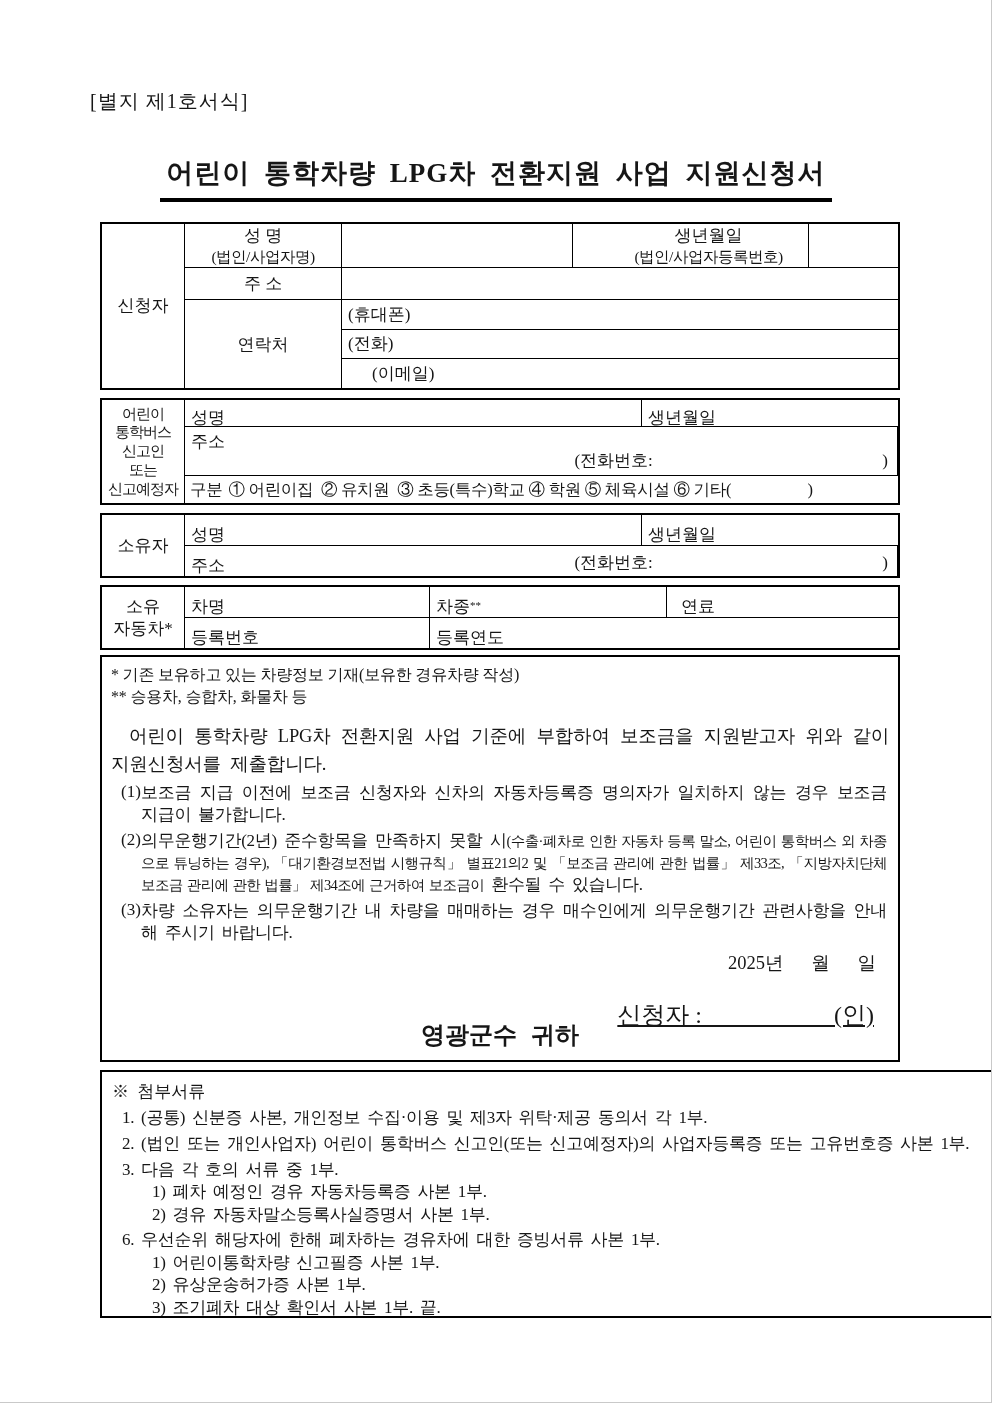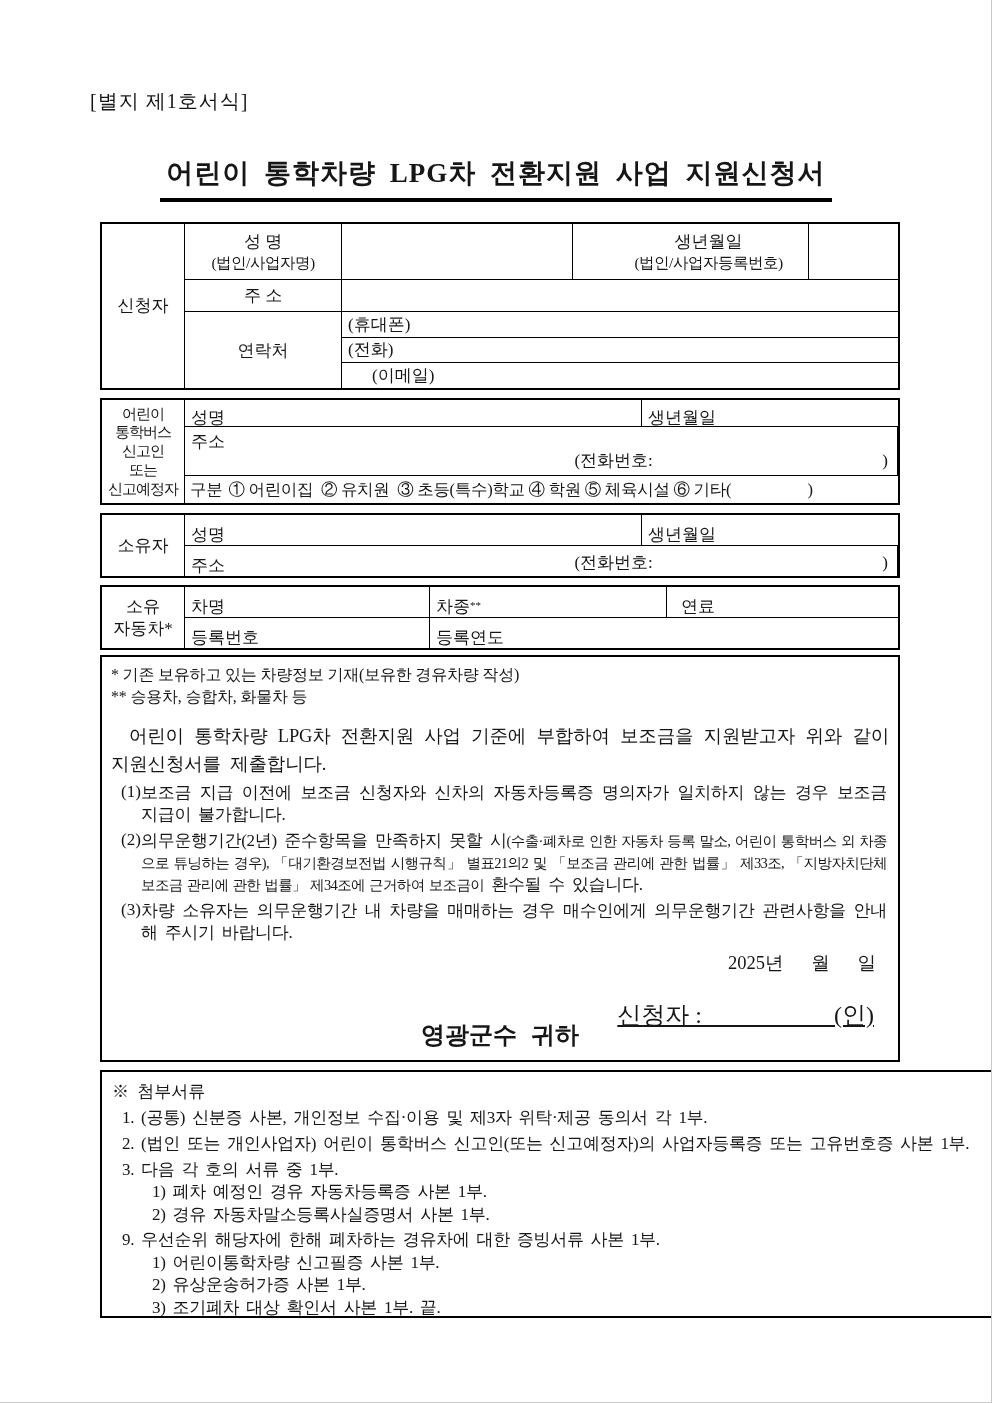--- a/index.html
+++ b/index.html
@@ -33,21 +33,21 @@
   .row:last-child { border-bottom:none; }
   .cell { border-right:1px solid #000; font-size:17px; }
   .cell:last-child { border-right:none; }
   .lbl-c { display:flex; flex-direction:column; align-items:center; justify-content:center; text-align:center; }
   .lbl-l { display:flex; align-items:flex-start; padding:3px 6px; }
   .lbl-l.vcenter { align-items:center; padding-top:8px; padding-bottom:0; }
   .sub { font-size:15.5px; letter-spacing:-0.5px; }
 
   
   #t1 { top:222px; height:168px; }
-  #t1 .rowA { height:56px;gap:36px; }
+  #t1 .rowA { height:44px;gap:36px; }
   #t1 .rowB { height:32px; }
   #t1 .rowC { flex:1; }
   #t1 .w-label { width:157px; }
   #t1 .w-nameval { width:195px; }
   #t1 .w-birthlbl { width:200px; }
   #t1 .w-rest { flex:1; }
   #t1 .contact-rows { flex:1; display:flex; flex-direction:column;justify-content:flex-end; }
   #t1 .contact-rows > div { flex:1; border-bottom:1px solid #000; display:flex; align-items:center; padding:0 6px; font-size:17px; }
   #t1 .contact-rows > div:last-child { border-bottom:none;margin-left:24px; }
 
@@ -266,19 +266,19 @@
     <div class="recipient">영광군수 귀하</div>
   </div>
 
   <div id="attach">
     <div class="att-title">※ 첨부서류</div>
     <div class="att-l1">1. (공통) 신분증 사본, 개인정보 수집·이용 및 제3자 위탁·제공 동의서 각 1부.</div>
     <div class="att-l1">2. (법인 또는 개인사업자) 어린이 통학버스 신고인(또는 신고예정자)의 사업자등록증 또는 고유번호증 사본 1부.</div>
     <div class="att-l1">3. 다음 각 호의 서류 중 1부.</div>
     <div class="att-l2">1) 폐차 예정인 경유 자동차등록증 사본 1부.</div>
     <div class="att-l2">2) 경유 자동차말소등록사실증명서 사본 1부.</div>
-    <div class="att-l1">9. 우선순위 해당자에 한해 폐차하는 경유차에 대한 증빙서류 사본 1부.</div>
+    <div class="att-l1">6. 우선순위 해당자에 한해 폐차하는 경유차에 대한 증빙서류 사본 1부.</div>
     <div class="att-l2">1) 어린이통학차량 신고필증 사본 1부.</div>
     <div class="att-l2">2) 유상운송허가증 사본 1부.</div>
     <div class="att-l2">3) 조기폐차 대상 확인서 사본 1부. 끝.</div>
   </div>
 
 </div>
 
 </body></html>

